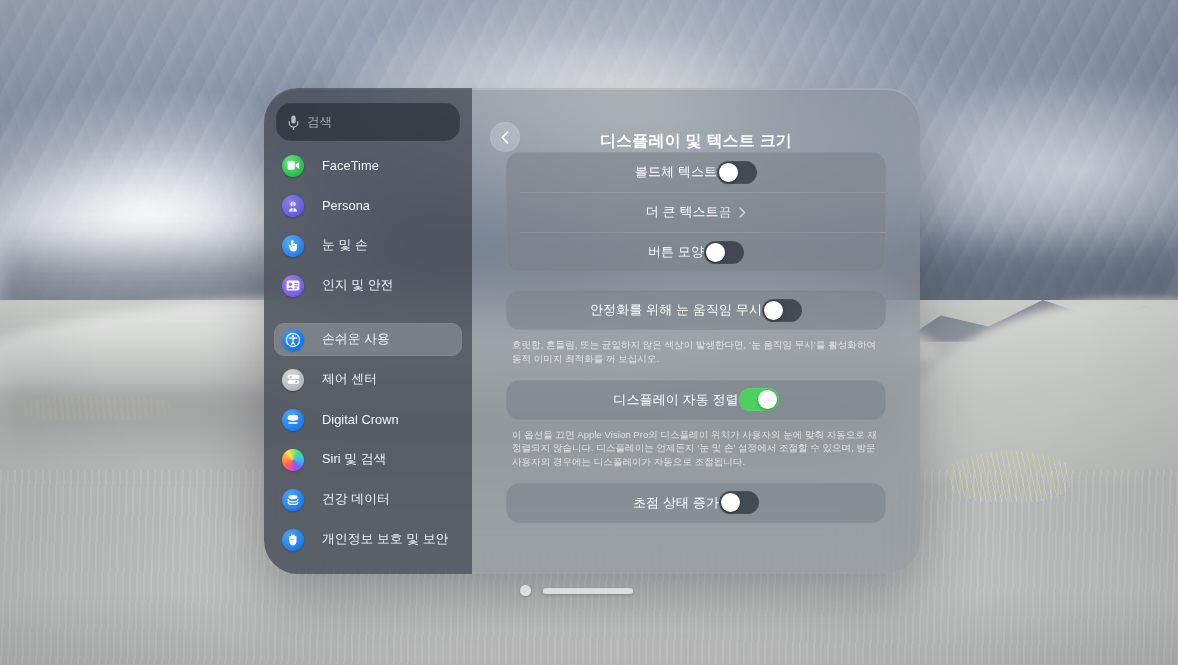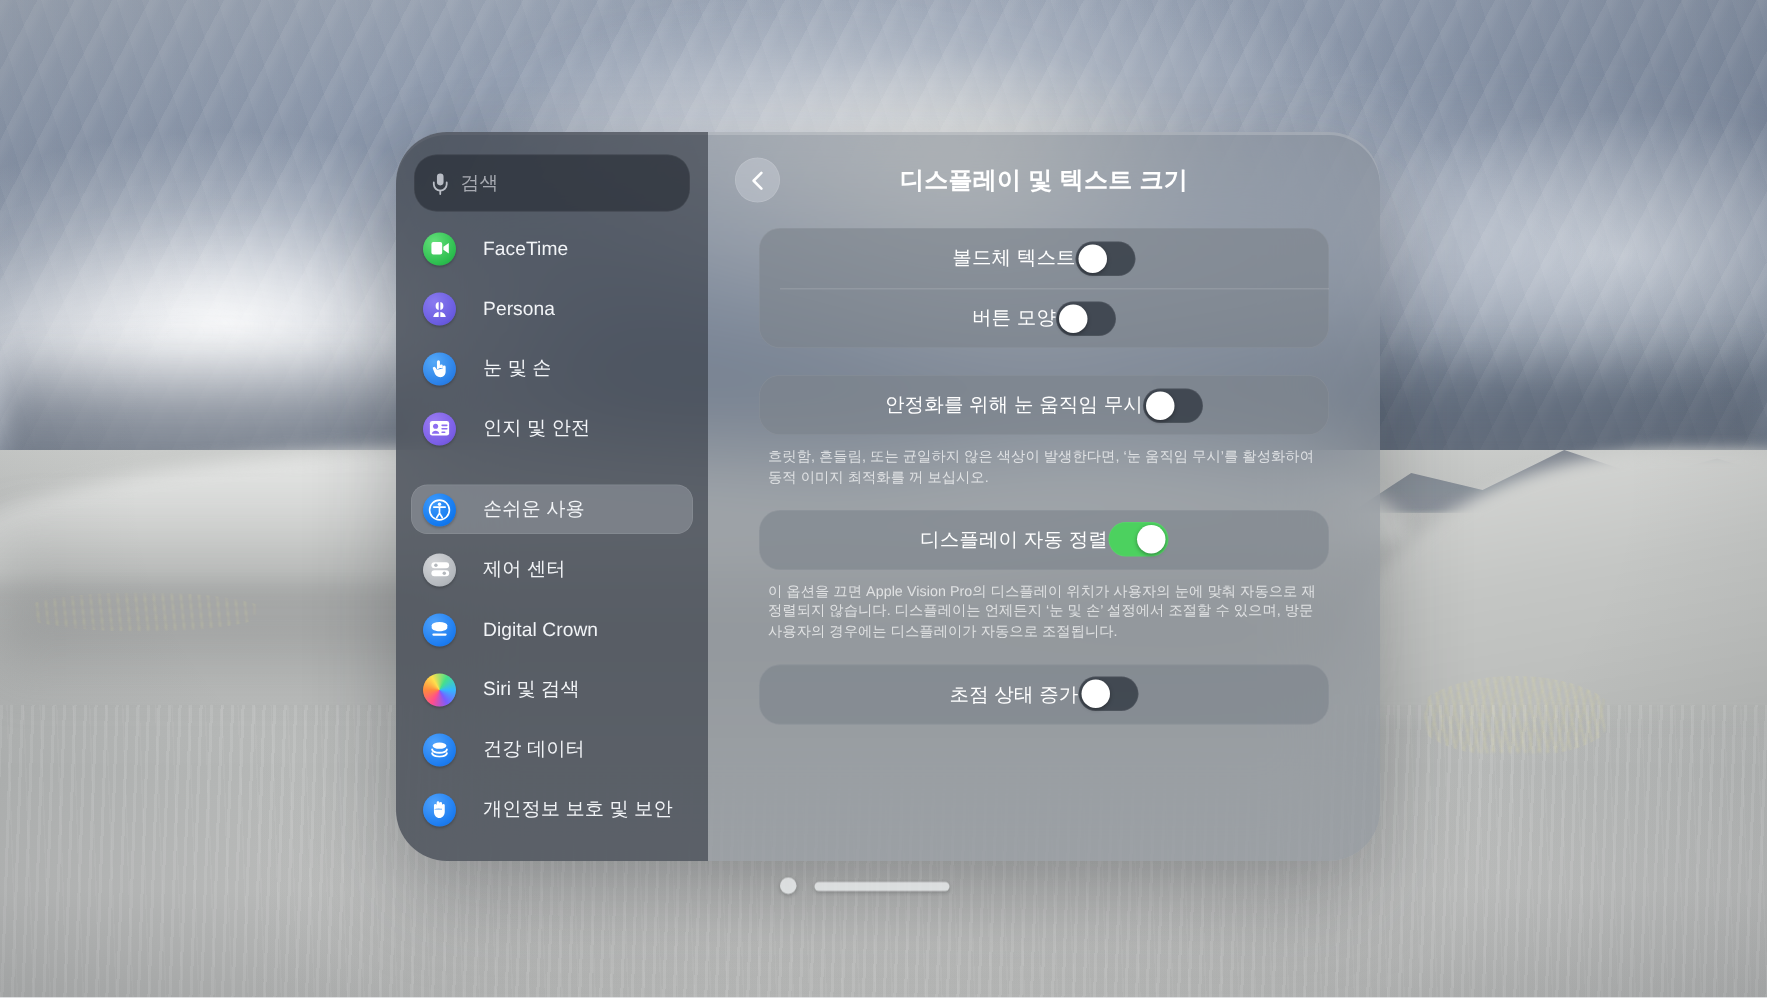--- a/index.html
+++ b/index.html
@@ -211,21 +211,21 @@
   #content {
     flex: 1 1 auto;
     position: relative;
     padding: 0;
     overflow: hidden;
   }
 
   .titlebar {
     height: 64px;
     display: flex;
-    align-items: center;
+    align-items: flex-end;
     position: relative;
     padding: 0 18px;
   }
   .back-btn {
     width: 30px; height: 30px;
     border-radius: 50%;
     background: rgba(226,230,236,0.30);
     display: flex; align-items: center; justify-content: center;
     cursor: pointer;
     box-shadow: 0 0 0 .5px rgba(255,255,255,.13) inset;
@@ -511,20 +511,29 @@
 
         <div class="card">
 
           <div class="row">
             <span class="row-label">볼드체 텍스트</span>
             <span class="toggle">
                 <span class="knob"></span>
               </span>
           </div>
 
+          <div class="row">
+            <span class="row-label">더 큰 텍스트</span>
+            <span class="row-right">
+              <span class="row-value">끔</span>
+              <svg class="chev" viewBox="0 0 7 11">
+                  <path d="M1 1 5.6 5.5 1 10" fill="none" stroke="#ffffff" stroke-width="1.5" stroke-linecap="round" stroke-linejoin="round"></path>
+                </svg>
+            </span>
+          </div>
 
           <div class="row">
             <span class="row-label">버튼 모양</span>
             <span class="toggle">
                 <span class="knob"></span>
               </span>
           </div>
 
 
         </div>

